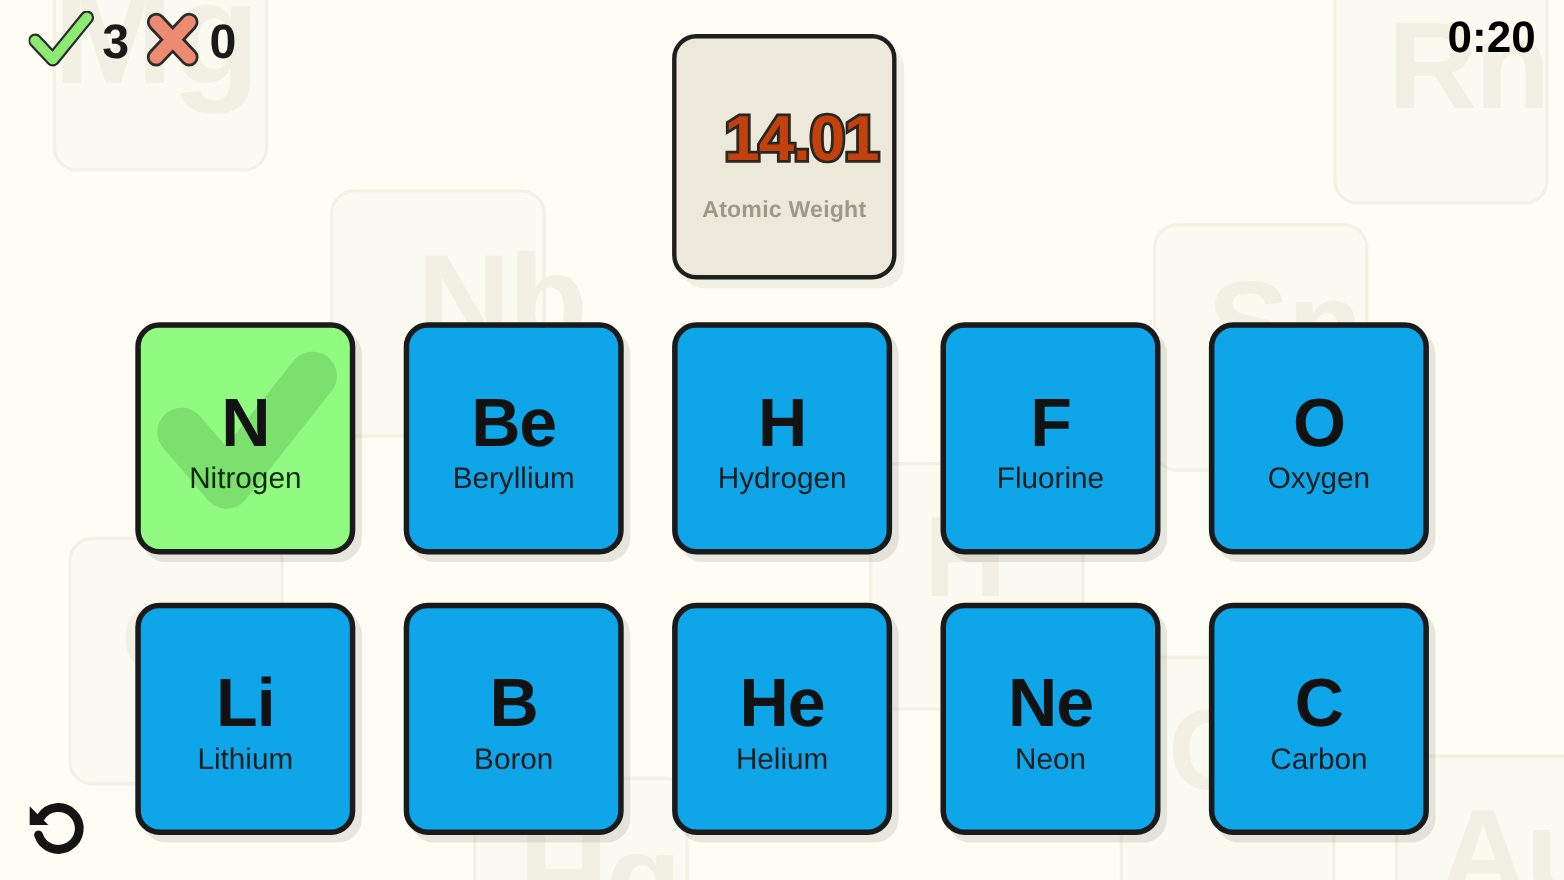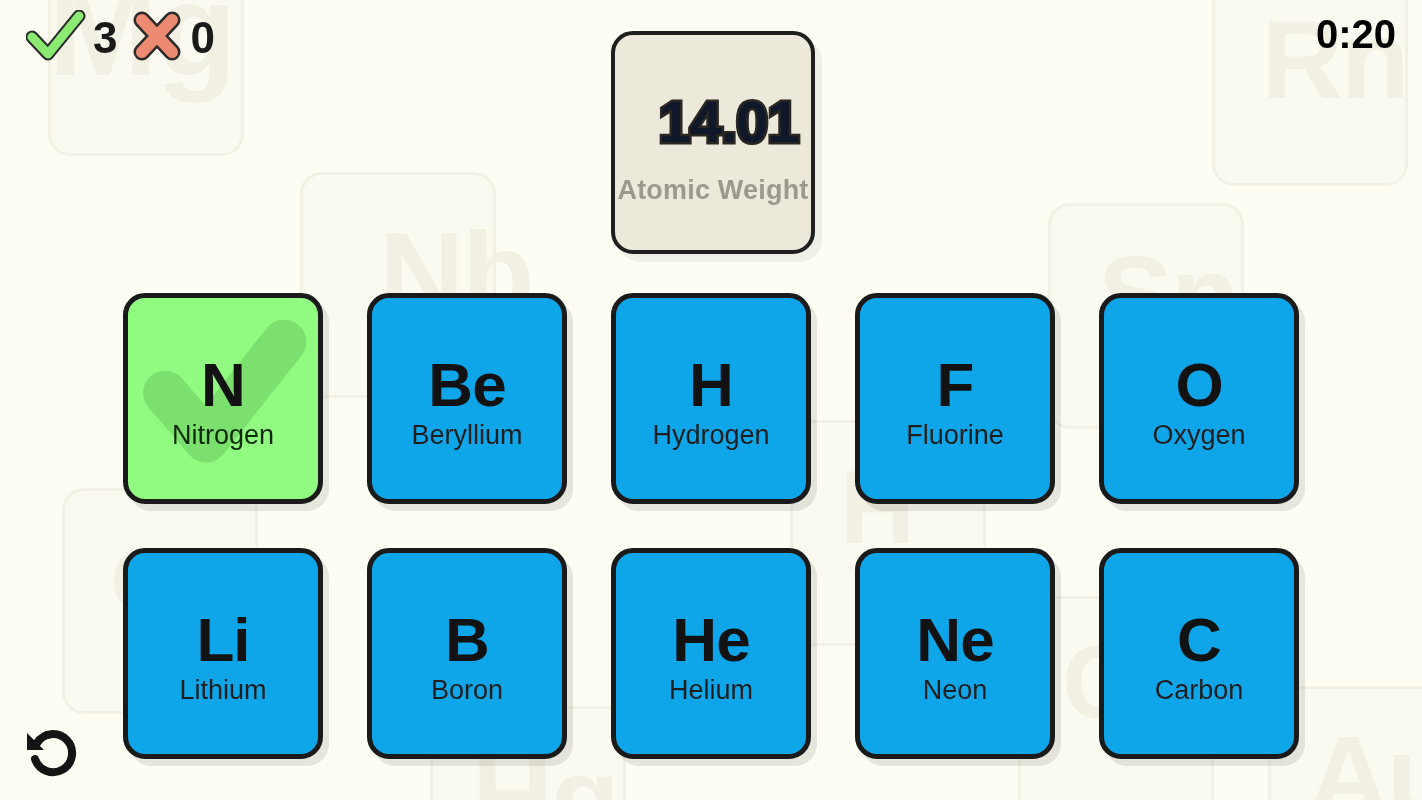--- a/index.html
+++ b/index.html
@@ -75,31 +75,31 @@
     background:#EDE9DA;
     border:4px solid #1F1F1F;
     border-radius:22px;
     box-shadow:7px 8px 0 rgba(0,0,0,.055);
     display:flex; flex-direction:column;
     align-items:center; justify-content:center;
     z-index:4;
   }
   #prompt-value {
     font-size:58px; font-weight:bold;
-    color:#0f172a;
+    color:#c2410c;
     line-height:1;
     letter-spacing:-1px;
     -webkit-text-stroke:5px #2A2622;
     paint-order:stroke fill;
     margin-top:14px;
     margin-left:31px;
   }
   #prompt-label {
     margin-top:24px;
-    font-size:27px; font-weight:bold;
+    font-size:21px; font-weight:bold;
     color:#9B998E;
     letter-spacing:.2px;
   }
 
   
   #answer-grid {
     position:absolute;
     left:0; right:0; top:293px;
     display:flex; flex-direction:column;
     gap:44px;

